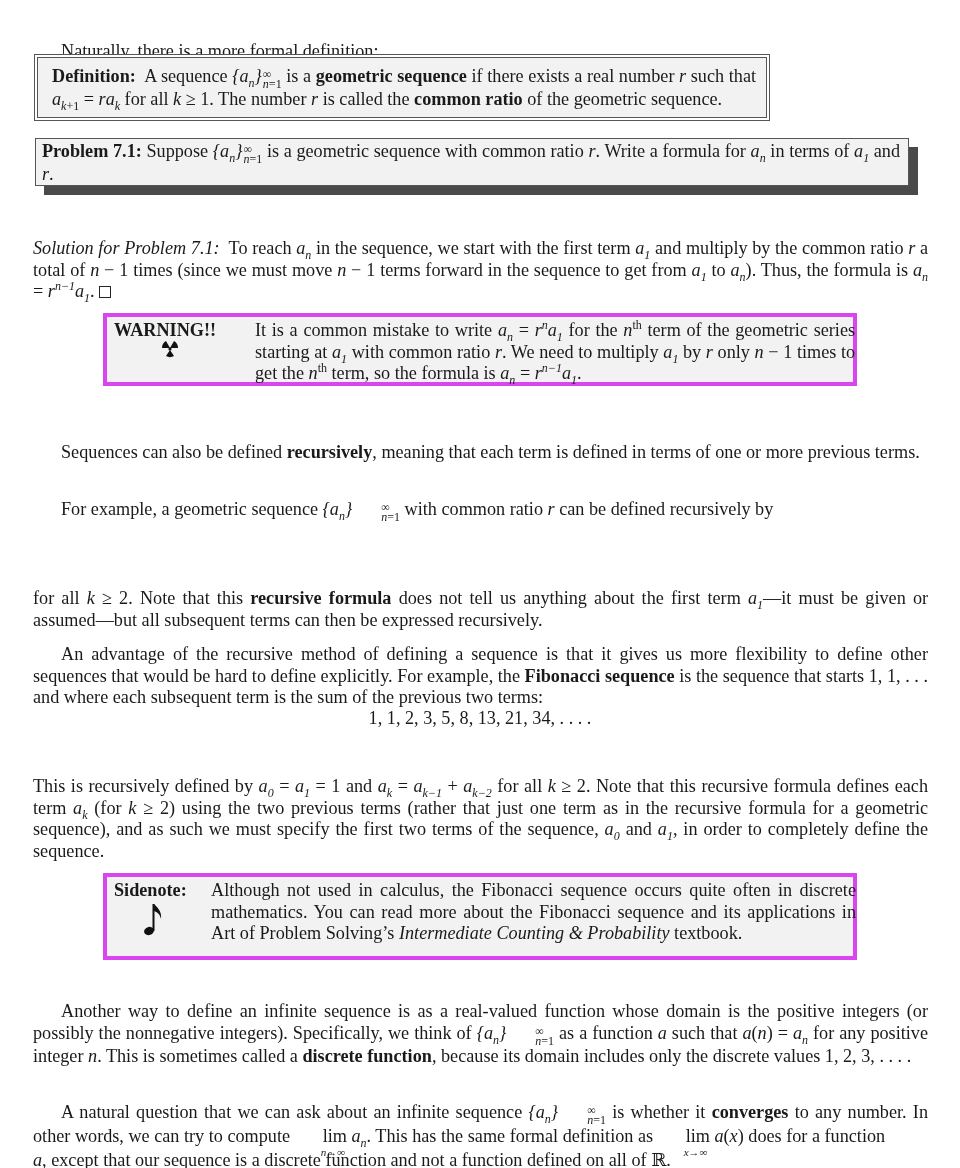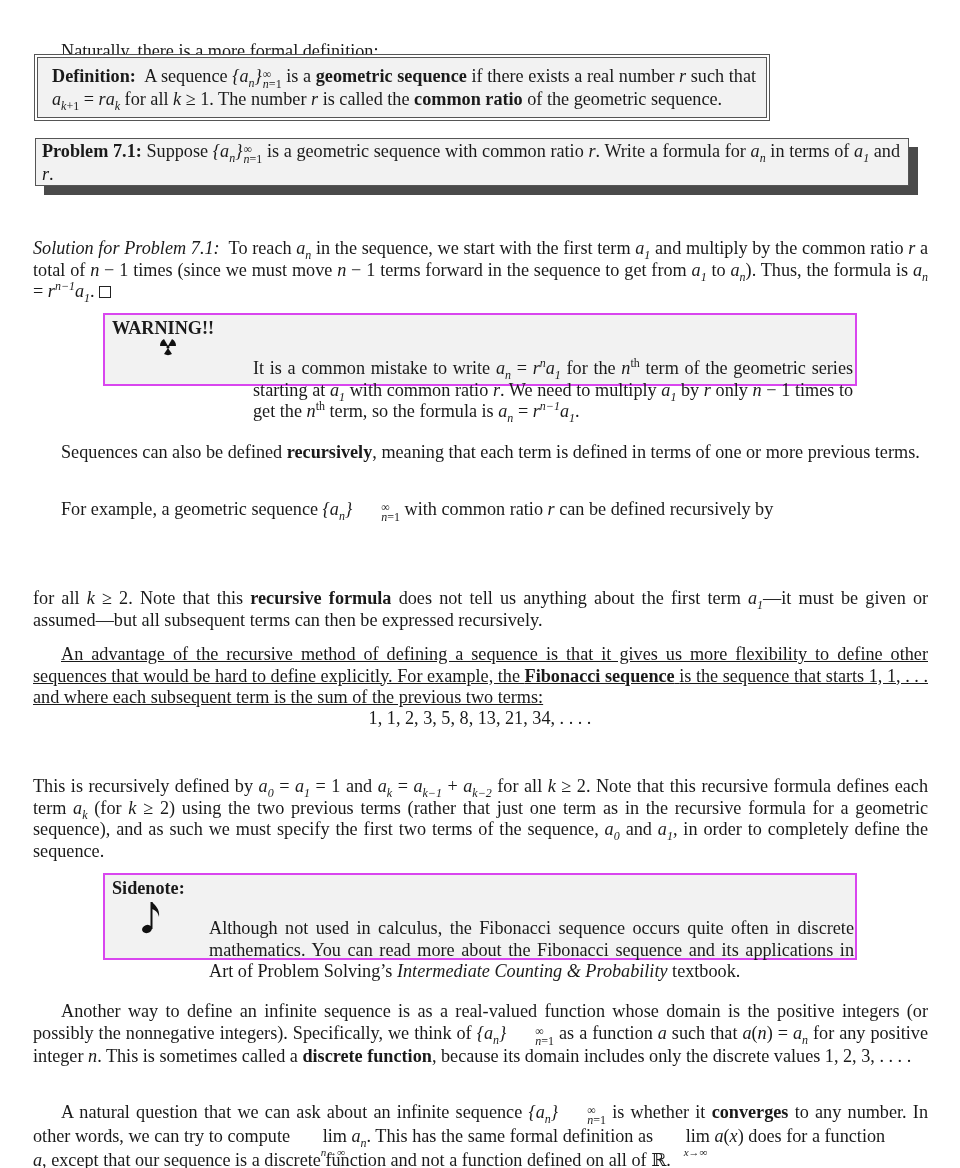--- a/index.html
+++ b/index.html
@@ -32,26 +32,26 @@
   
   .prob-box {
     position: absolute; left: 35px; top: 138px; width: 874px; height: 48px;
     border: 1px solid #555; background: #f2f2f2; box-sizing: border-box;
     padding: 2px 8px 0 6px; text-align: justify;
     box-shadow: 9px 9px 0 #4a4a4a;
   }
 
   
   .note-box {
-    position: absolute; left: 103px; width: 754px; border: 2px solid #d946ef;
+    position: absolute; left: 103px; width: 754px; border: 4px solid #d946ef;
     background: #f2f2f2; box-sizing: border-box;
   }
   .note-label { position: absolute; left: 7px; top: 3px; font-weight: bold; }
   .note-icon { position: absolute; }
-  .note-text { position: absolute; text-align: justify; margin-top: 40px; }
+  .note-text { position: absolute; text-align: justify; }
 </style>
 </head>
 <body>
 
 <div class="page">
 
   <div class="para indent" style="top:17px;">Naturally, there is a more formal definition:</div>
 
   <div class="def-box">
     <div class="def-inner">
@@ -155,21 +155,21 @@
 
   <div class="para" style="top:564px;">
     <span>for all</span>
     <i class="m">k</i>
     <span>≥ 2. Note that this</span>
     <b>recursive formula</b>
     <span>does not tell us anything about the first term</span>
     <i class="m">a<sub>1</sub></i><span>—it must be given or assumed—but all subsequent terms can then be expressed recursively.</span>
   </div>
 
-  <div class="para indent" style="top:620px;text-decoration:underline;">
+  <div class="para indent" style="top:620px;">
     <span>An advantage of the recursive method of defining a sequence is that it gives us more flexibility to define other sequences that would be hard to define explicitly. For example, the</span>
     <b>Fibonacci sequence</b>
     <span>is the sequence that starts 1, 1, . . . and where each subsequent term is the sum of the previous two terms:</span>
   </div>
 
   <div class="center" style="top:708px;">1, 1, 2, 3, 5, 8, 13, 21, 34, . . . .</div>
 
   <div class="para" style="top:752px;">
     <span>This is recursively defined by</span>
     <i class="m">a<sub>0</sub></i> = <i class="m">a<sub>1</sub></i>

